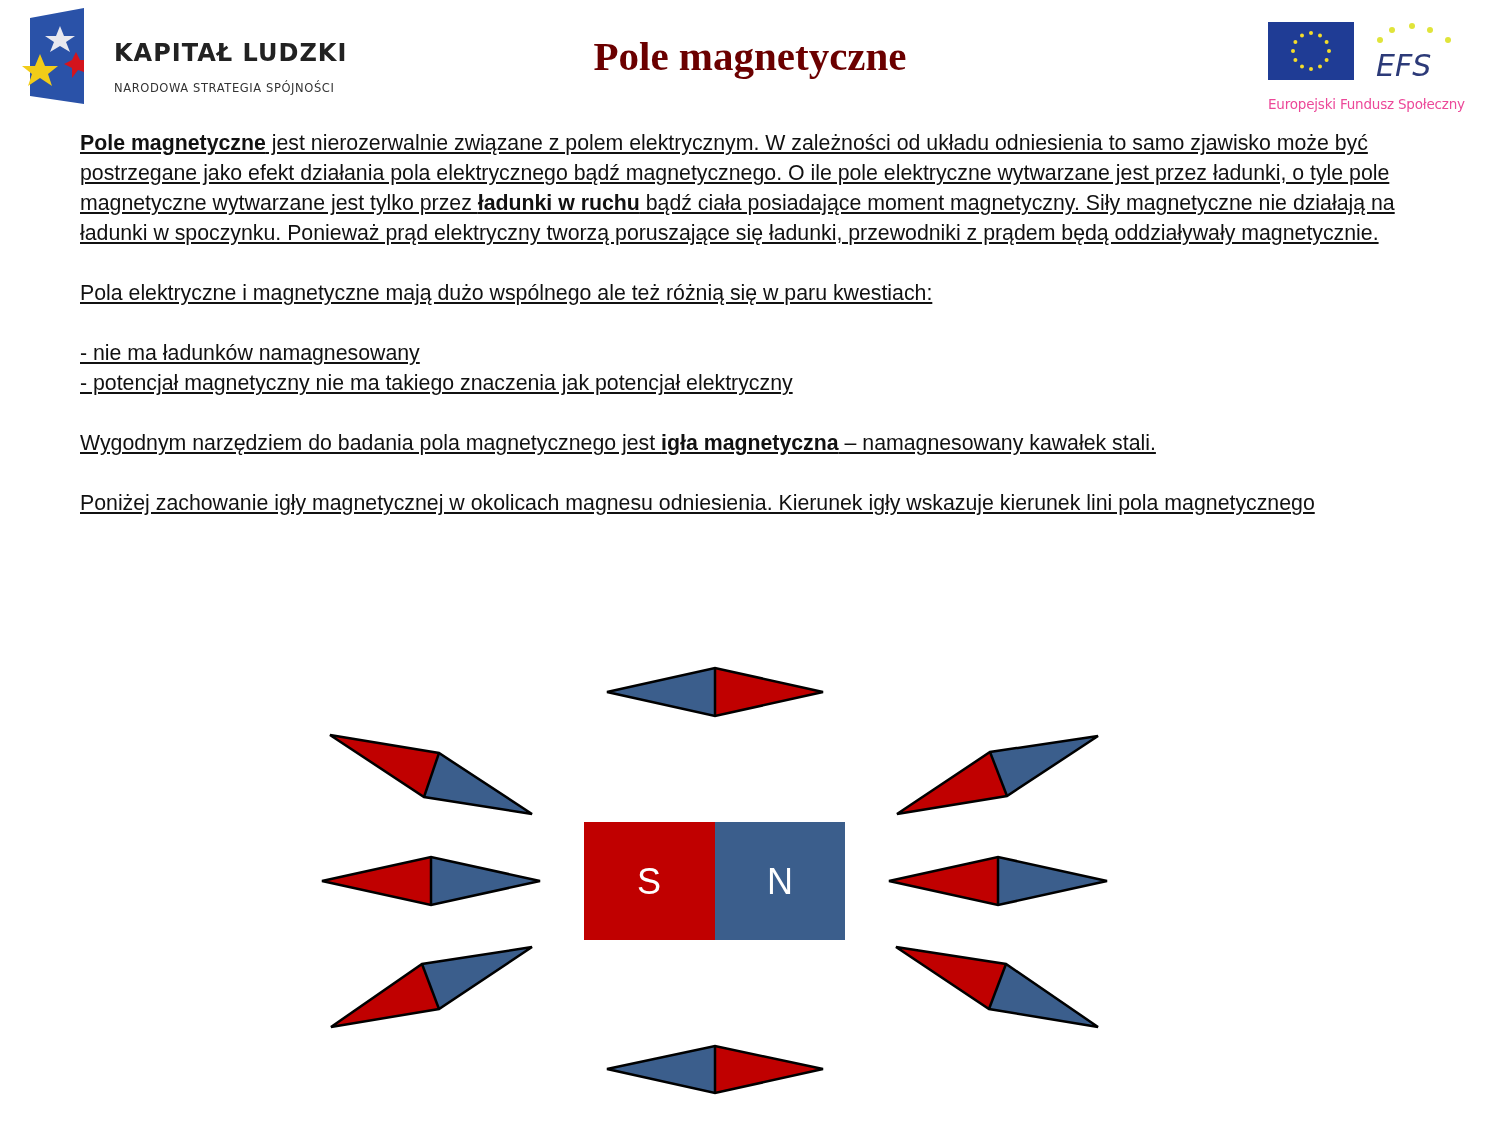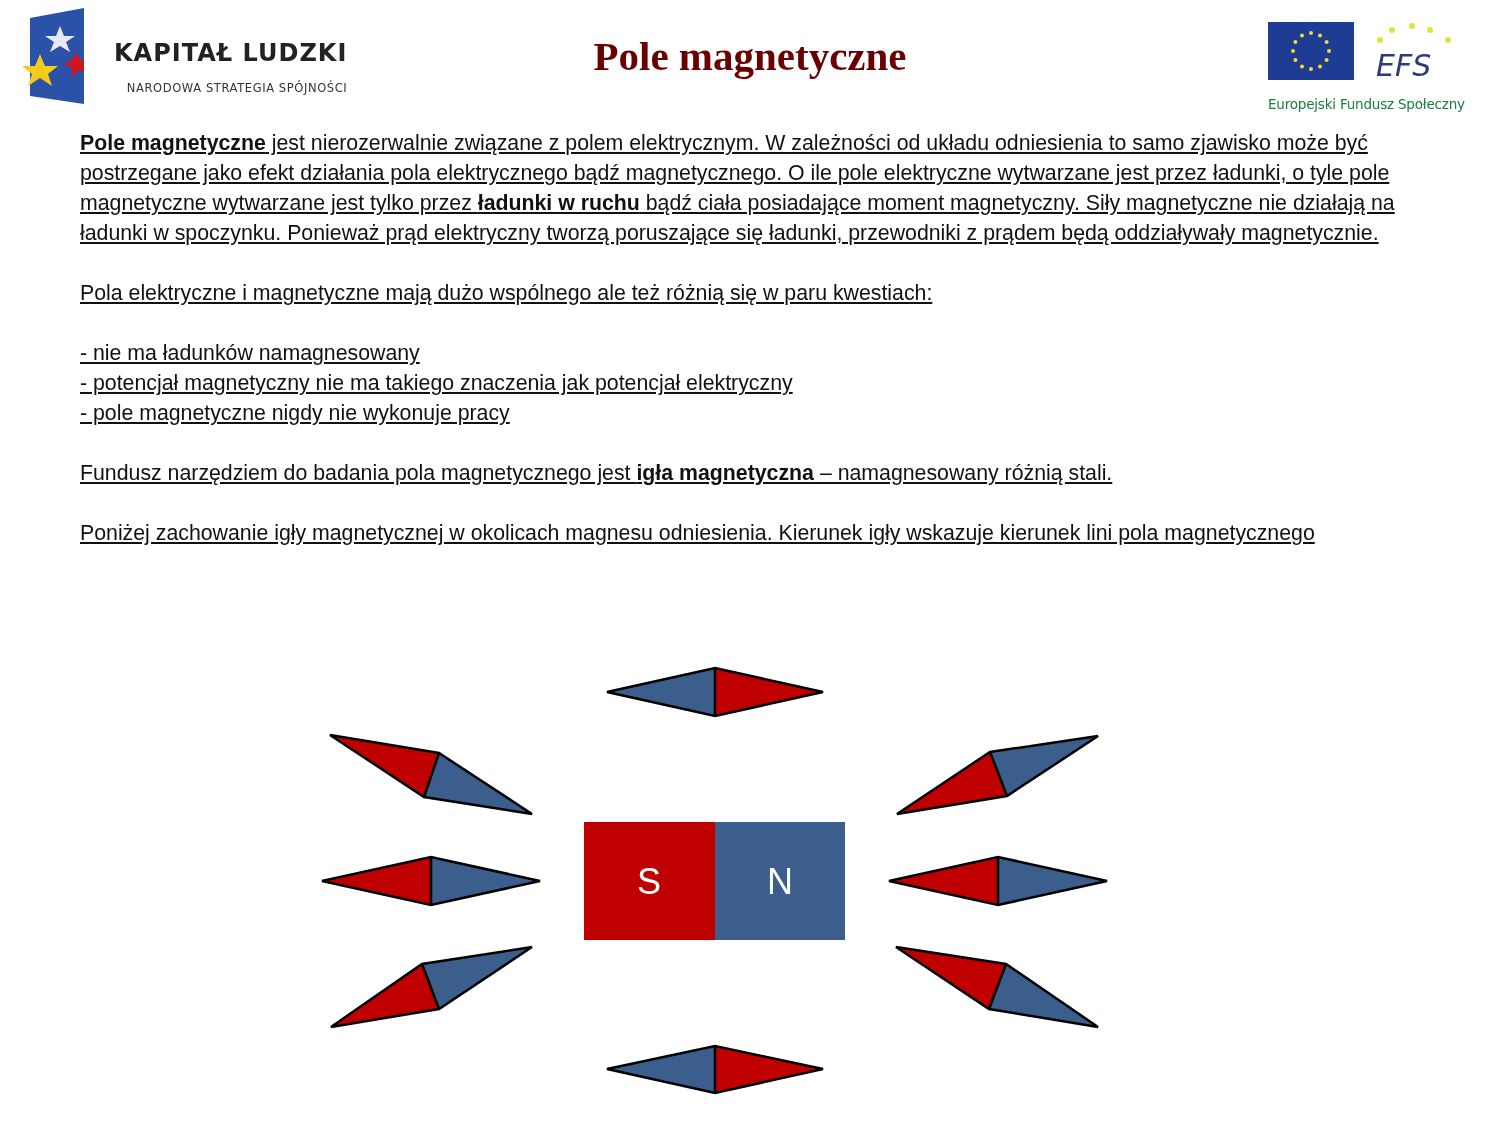--- a/index.html
+++ b/index.html
@@ -2,34 +2,34 @@
 <html><head>
 <meta charset="utf-8">
 <style>
   html, body { margin: 0; padding: 0; background: #ffffff; }
   body { width: 1500px; height: 1125px; position: relative; overflow: hidden;
          font-family: "Liberation Sans", sans-serif; color: #111; }
 
   
   .logo-kl { position: absolute; left: 4px; top: 8px; width: 390px; height: 100px; }
   .kl-flag { position: absolute; left: 16px; top: 0; width: 64px; height: 96px; }
-  .kl-text { position: absolute; left: 110px; top: 32px; text-align: right; }
+  .kl-text { position: absolute; left: 110px; top: 32px; }
   .kl-title { font-family: "DejaVu Sans", sans-serif; font-size: 24px; font-weight: bold;
               letter-spacing: 1px; color: #222; line-height: 26px; white-space: nowrap; }
   .kl-sub { font-family: "DejaVu Sans", sans-serif; font-size: 11.5px; letter-spacing: 0.6px;
             color: #333; line-height: 16px; white-space: nowrap; margin-top: 14px; }
 
   .slide-title { position: absolute; left: 0; width: 1500px; top: 30px; text-align: center;
                  font-family: "Liberation Serif", serif; font-weight: bold; font-size: 41px;
                  color: #6b0000; line-height: 52px; }
 
   .logo-eu { position: absolute; left: 1268px; top: 22px; width: 86px; height: 58px; }
   .logo-efs { position: absolute; left: 1372px; top: 20px; width: 86px; height: 62px; }
   .efs-caption { position: absolute; left: 1268px; top: 96px; font-family: "DejaVu Sans", sans-serif;
-                 font-size: 13.5px; color: #15803d; white-space: nowrap; letter-spacing: -0.2px; }
+                 font-size: 13.5px; color: #ec4899; white-space: nowrap; letter-spacing: -0.2px; }
 
   
   .content { position: absolute; left: 80px; top: 128px; width: 1360px;
              font-size: 21.3px; line-height: 30px; color: #111; text-decoration: underline; }
   .content p { margin: 0; }
   .gap { height: 30px; }
   b { font-weight: bold; }
 
   
   .diagram { position: absolute; left: 0; top: 0; width: 1500px; height: 1125px; pointer-events: none; }
@@ -85,23 +85,22 @@
 </svg>
 <div class="efs-caption">Europejski Fundusz Społeczny</div>
 
 <div class="content">
   <p><b>Pole magnetyczne</b><span> jest nierozerwalnie związane z polem elektrycznym. W zależności od układu odniesienia to samo zjawisko może być postrzegane jako efekt działania pola elektrycznego bądź magnetycznego. O ile pole elektryczne wytwarzane jest przez ładunki, o tyle pole magnetyczne wytwarzane jest tylko przez </span><b>ładunki w ruchu</b><span> bądź ciała posiadające moment magnetyczny. Siły magnetyczne nie działają na ładunki w spoczynku. Ponieważ prąd elektryczny tworzą poruszające się ładunki, przewodniki z prądem będą oddziaływały magnetycznie.</span></p>
   <div class="gap"></div>
   <p>Pola elektryczne i magnetyczne mają dużo wspólnego ale też różnią się w paru kwestiach:</p>
   <div class="gap"></div>
   <p>- nie ma ładunków namagnesowany</p>
   <p>- potencjał magnetyczny nie ma takiego znaczenia jak potencjał elektryczny</p>
-  <p>- pole magnetyczne nigdy nie wykonuje pracy</p>
   <div class="gap"></div>
-  <p><span>Fundusz narzędziem do badania pola magnetycznego jest </span><b>igła magnetyczna</b><span> – namagnesowany różnią stali.</span></p>
+  <p><span>Wygodnym narzędziem do badania pola magnetycznego jest </span><b>igła magnetyczna</b><span> – namagnesowany kawałek stali.</span></p>
   <div class="gap"></div>
   <p>Poniżej zachowanie igły magnetycznej w okolicach magnesu odniesienia. Kierunek igły wskazuje kierunek lini pola magnetycznego</p>
 </div>
 
 <div class="diagram">
   <svg id="needles-svg" width="1500" height="1125" style="position:absolute;left:0;top:0;">
     <rect x="584" y="822" width="131" height="118" fill="#c00000"></rect>
     <rect x="715" y="822" width="130" height="118" fill="#3b5e8c"></rect>
     <g id="needles-group">
         <g>

